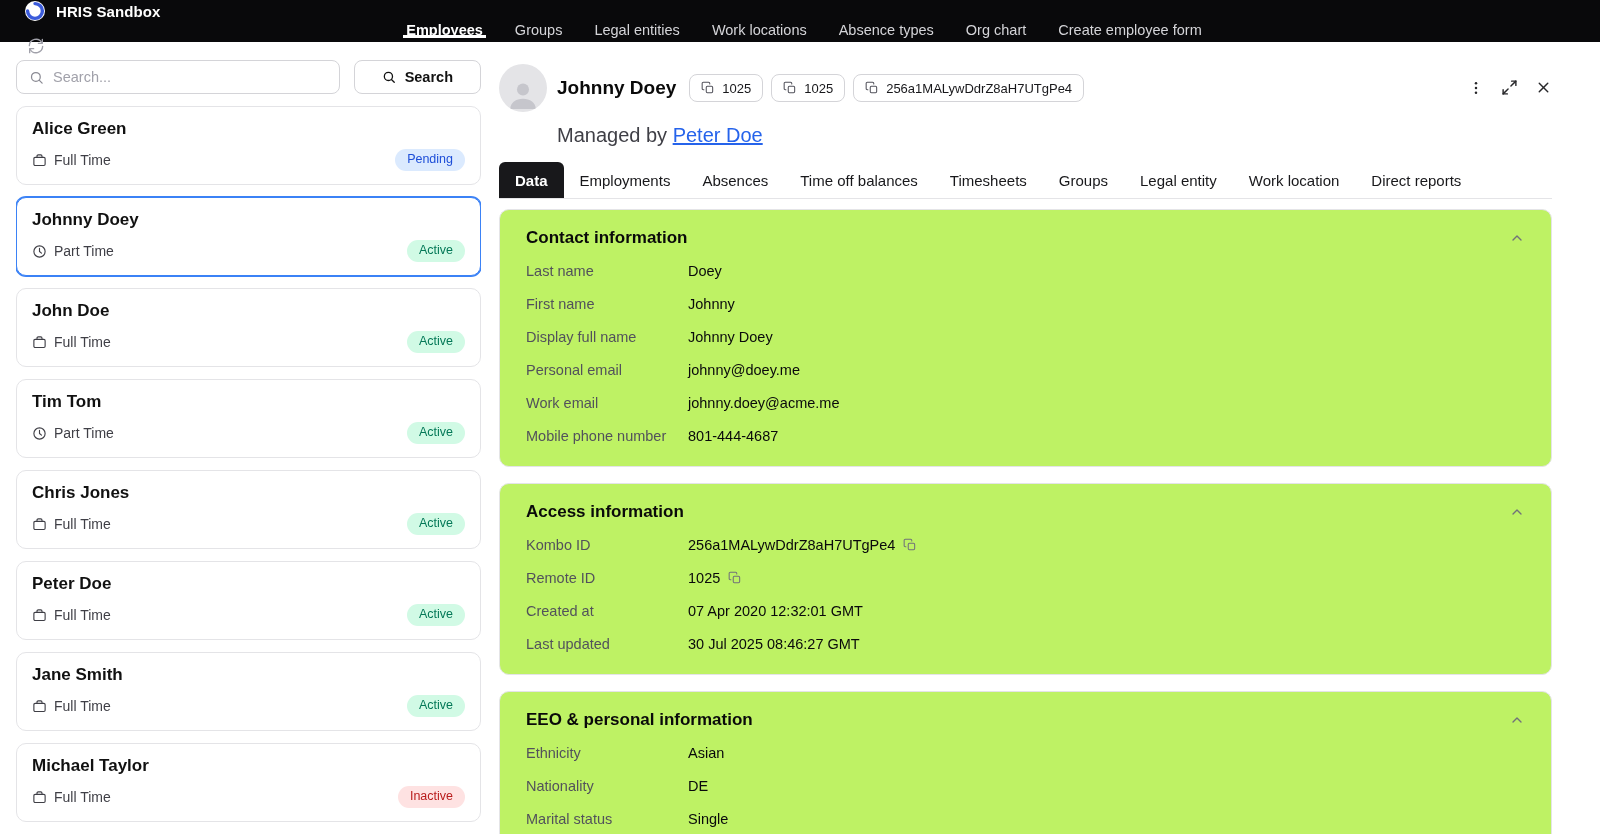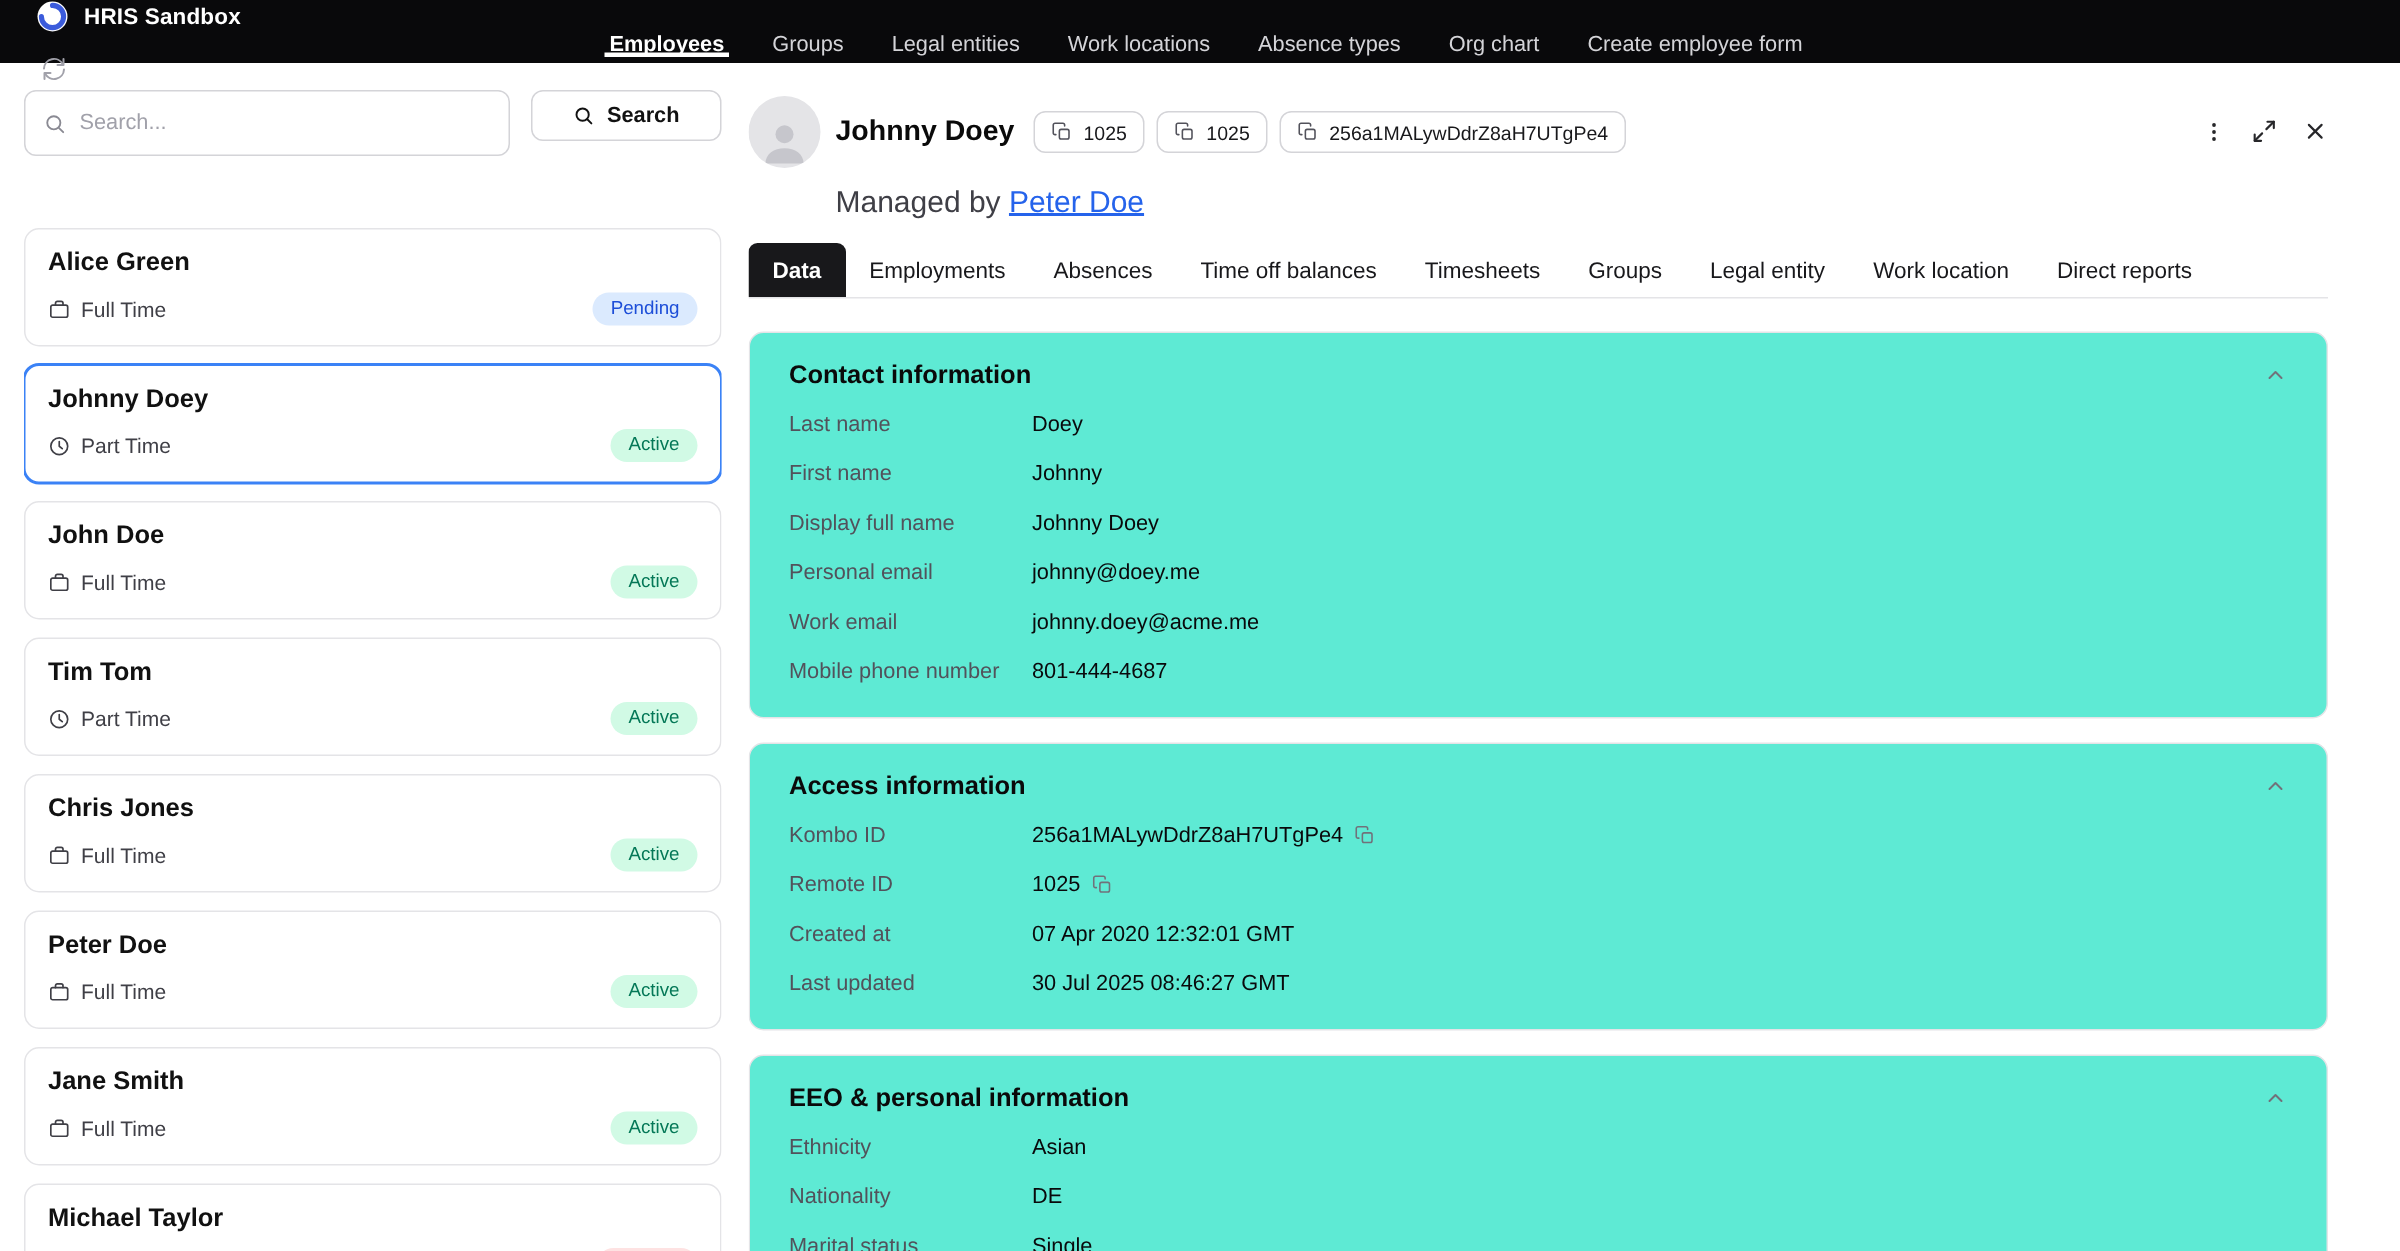--- a/index.html
+++ b/index.html
@@ -17,25 +17,25 @@
   .nav-item.active { color:#fff; font-weight:700; }
   .nav-item.active::after { content:''; position:absolute; left:13px; right:13px; bottom:0; height:3px; background:#fff; }
   .refresh-btn { background:none; border:none; color:#a1a1aa; display:flex; align-items:center; cursor:pointer; padding:0 4px; }
 
   
   .layout { display:flex; height:792px; }
 
   
   .sidebar { width:499px; flex-shrink:0; padding:18px 18px 0 16px; display:flex; flex-direction:column; }
   .search-row { display:flex; gap:14px; margin-bottom:12px; flex-shrink:0; }
-  .search-box { flex:1; display:flex; align-items:center; gap:9px; border:1px solid #d4d4d8; border-radius:8px; padding:0 12px; height:44px; color:#8a8a93; background:#fff; }
+  .search-box { flex:1; display:flex; align-items:center; gap:9px; border:1px solid #d4d4d8; border-radius:8px; padding:0 12px; height:34px; color:#8a8a93; background:#fff; }
   .search-box input { border:none; outline:none; flex:1; font-size:14.5px; font-family:inherit; color:#171717; background:transparent; }
   .search-box input::placeholder { color:#a1a1aa; }
   .search-btn { display:flex; align-items:center; gap:9px; border:1px solid #d4d4d8; border-radius:8px; padding:0 27px; height:34px; background:#fff; font-size:14.5px; font-weight:600; font-family:inherit; color:#111; cursor:pointer; }
-  .emp-list { flex:1; overflow:hidden; display:flex; flex-direction:column; gap:12px;margin-top:36px; }
+  .emp-list { flex:1; overflow:hidden; display:flex; flex-direction:column; gap:12px; }
   .emp-card { flex-shrink:0; border:1px solid #e4e4e7; border-radius:10px; padding:12px 15px 13px; background:#fff; cursor:pointer; }
   .emp-card.selected { border-color:var(--accent-blue,#3b82f6); box-shadow:0 0 0 1px var(--accent-blue,#3b82f6); }
   .emp-name { font-size:17px; font-weight:600; color:#111; margin-bottom:10px; }
   .emp-row { display:flex; align-items:center; gap:7px; color:#3f3f46; font-size:14px; height:22px; }
   .badge { margin-left:auto; font-size:12.5px; font-weight:500; padding:4px 12px; border-radius:999px; line-height:1.1; }
   .badge.active   { background:var(--status-active-bg,#d1fae5);   color:var(--status-active-fg,#047857); }
   .badge.pending  { background:var(--status-pending-bg,#dbeafe);  color:var(--status-pending-fg,#1d4ed8); }
   .badge.inactive { background:var(--status-inactive-bg,#fee2e2); color:var(--status-inactive-fg,#b91c1c); }
 
   
@@ -51,21 +51,21 @@
   .head-actions { display:flex; align-items:center; gap:17px; margin-left:auto; color:#27272a; align-self:flex-start; margin-top:15px; padding-left:20px; }
   .head-actions .icn { cursor:pointer; }
   .managed { margin-top:12px; font-size:20px; color:#3f3f46; }
   .managed a { color:var(--link-blue,#2563eb); }
 
   .tabs { display:flex; align-items:stretch; margin-top:15px; border-bottom:1px solid #e4e4e7; flex-shrink:0; }
   .tab { display:flex; align-items:center; padding:16px 16px; height:36px; font-size:15px; font-weight:500; color:#18181b; cursor:pointer; white-space:nowrap; }
   .tab.active { background:#18181b; color:#fff; border-radius:6px 6px 0 0; font-weight:600; }
 
   .sections { margin-top:10px; flex:1; overflow:hidden; }
-  .sec-card { border:1px solid #e4e4e7; border-radius:10px; padding:18px 26px 20px; margin-bottom:16px; background:#5eead4;margin-top:12px; }
+  .sec-card { border:1px solid #e4e4e7; border-radius:10px; padding:18px 26px 20px; margin-bottom:16px; background:#bef264; }
   .sec-head { display:flex; align-items:center; justify-content:space-between; margin-bottom:4px; }
   .sec-title { font-size:17px; font-weight:700; color:#0a0a0a; }
   .sec-head .chev { color:#71717a; cursor:pointer; }
   .field-row { display:flex; align-items:center; margin-top:13px; font-size:14.5px; line-height:20px; }
   .field-label { width:162px; flex-shrink:0; color:#52525b; }
   .field-value { color:#09090b; display:flex; align-items:center; gap:8px; }
   .field-value .icn { color:#71717a; cursor:pointer; }
 </style>
 </head>
 <body>

